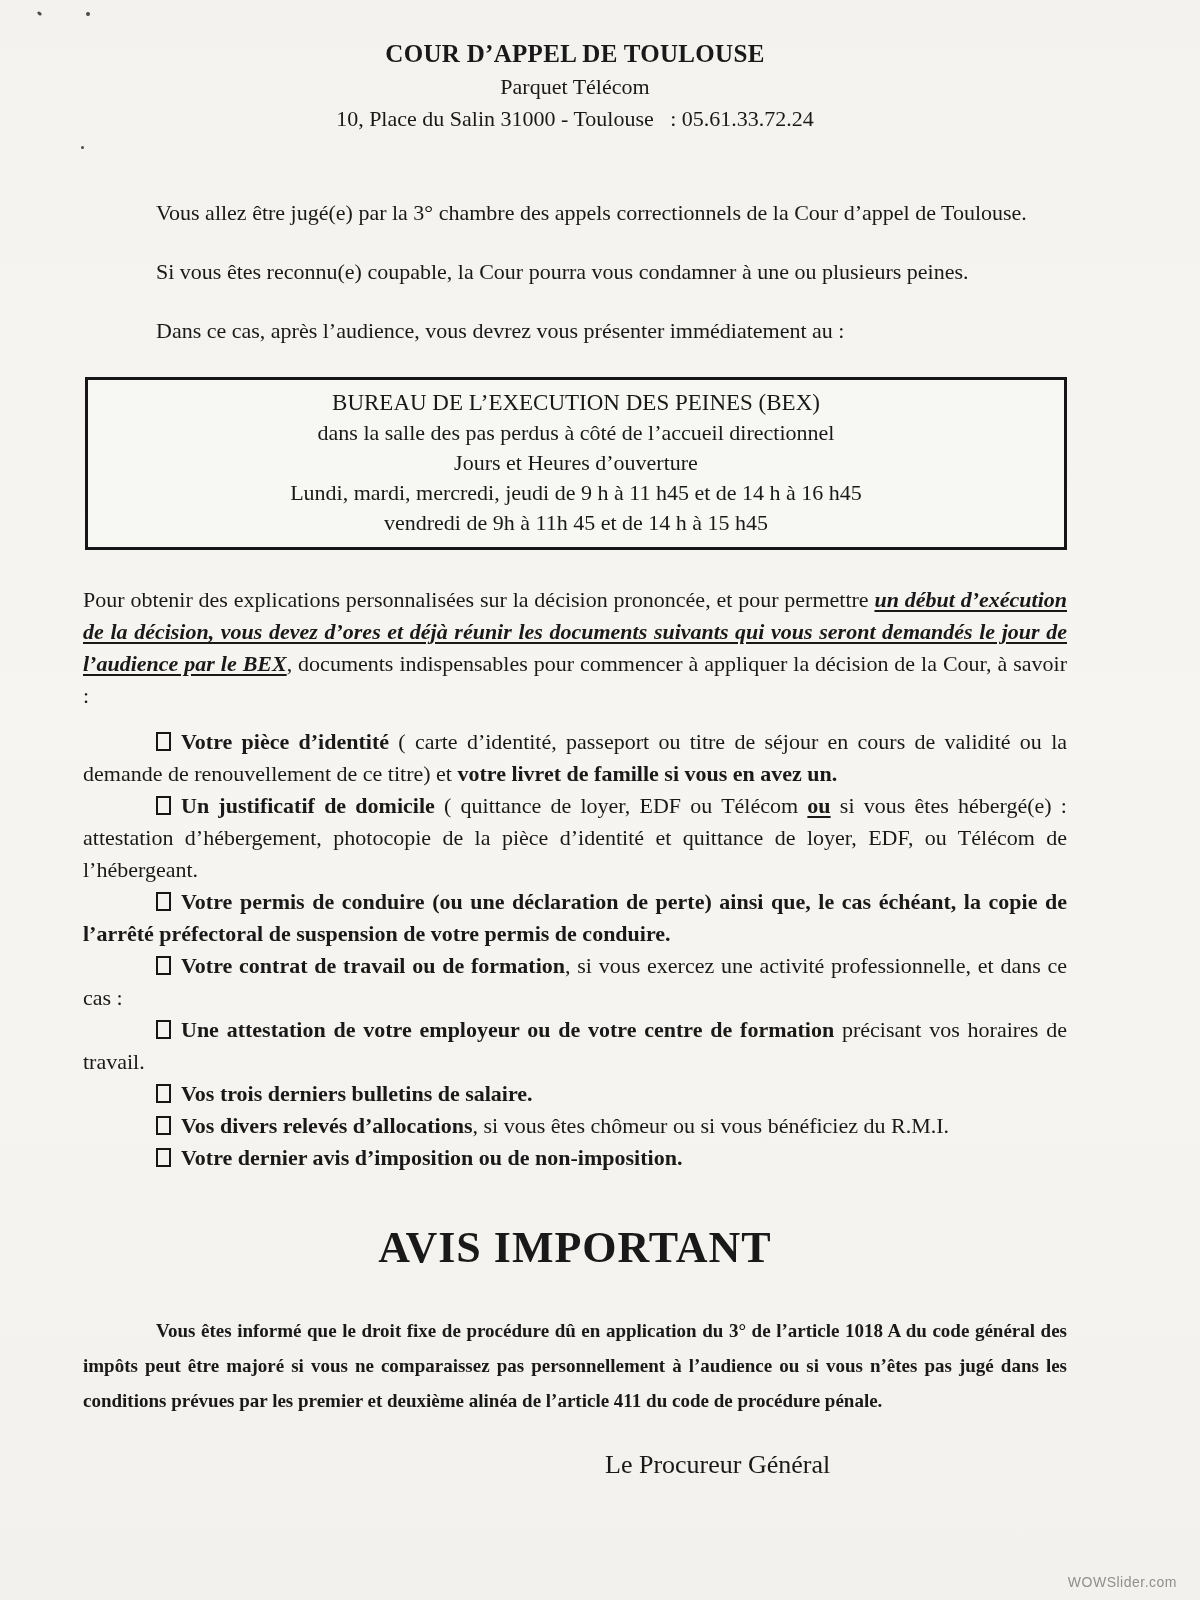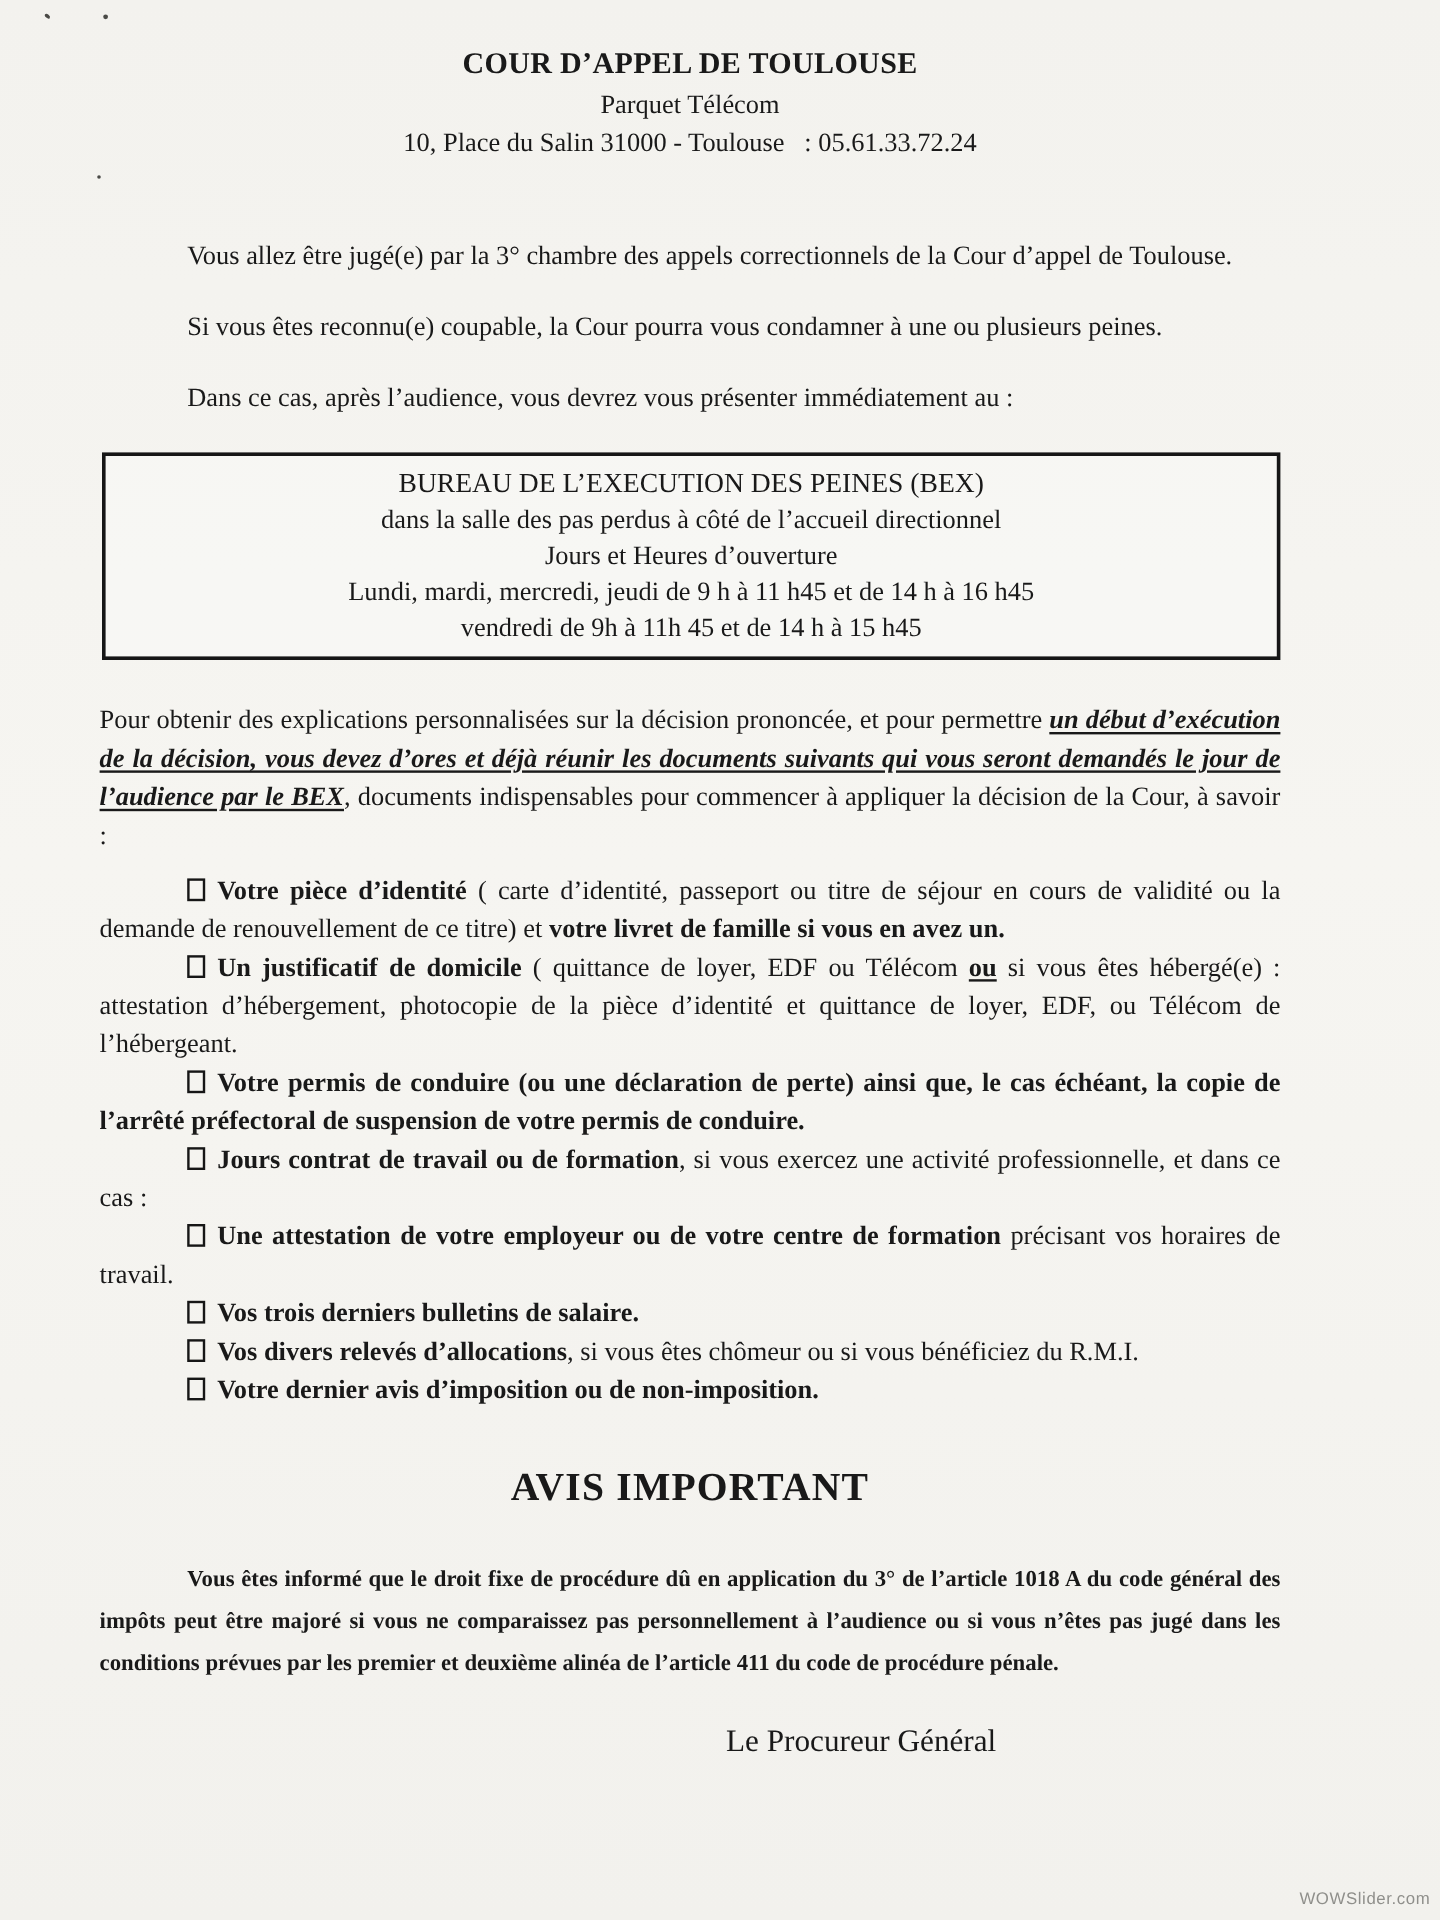--- a/index.html
+++ b/index.html
@@ -45,28 +45,28 @@
   .item .u  { text-decoration: underline; text-underline-offset: 3px; }
   .checkbox {
     display: inline-block;
     width: 15px; height: 19px;
     border: 2px solid #161616;
     margin-right: 10px;
     vertical-align: -2px;
     background: transparent;
   }
 
-  .avis { font-size: 33px; font-weight: bold; text-align: center; letter-spacing: 1px; margin: 48px 0 0; }
+  .avis { font-size: 44px; font-weight: bold; text-align: center; letter-spacing: 1px; margin: 48px 0 0; }
 
   .p-final { font-size: 19px; font-weight: bold; line-height: 35px; text-align: justify; text-indent: 73px; margin: 40px 0 0; }
 
   .signature { font-size: 26px; margin-top: 32px; padding-left: 522px; }
 
   .watermark {
-    position: absolute; right: 8px; bottom: 10px;
+    position: absolute; right: 23px; bottom: 10px;
     font-family: "Liberation Sans", sans-serif;
     font-size: 14px; color: #8f8f8b; letter-spacing: 0.5px;
   }
 
   .speck { position: absolute; background: #4a4a46; border-radius: 50%; }
   .s1 { left: 37px; top: 12px; width: 5px; height: 3px; transform: rotate(40deg); }
   .s2 { left: 86px; top: 12px; width: 4px; height: 4px; }
   .s3 { left: 81px; top: 146px; width: 3px; height: 3px; }
 </style>
 </head>
@@ -96,21 +96,21 @@
       <div class="bex-line">Lundi, mardi, mercredi, jeudi de 9 h à 11 h45 et de 14 h à 16 h45</div>
       <div class="bex-line">vendredi de 9h à 11h 45 et de 14 h à 15 h45</div>
     </div>
 
     <p class="p-explain"><span>Pour obtenir des explications personnalisées sur la décision prononcée, et pour permettre </span><span class="emph">un début d’exécution de la décision, vous devez d’ores et déjà réunir les documents suivants qui vous seront demandés le jour de l’audience par le BEX</span><span>, documents indispensables pour commencer à appliquer la décision de la Cour, à savoir :</span></p>
 
     <div class="checklist">
         <p class="item"><span class="checkbox"></span><span class="b">Votre pièce d’identité</span><span> ( carte d’identité, passeport ou titre de séjour en cours de validité ou la demande de renouvellement de ce titre) et </span><span class="b">votre livret de famille si vous en avez un.</span></p>
         <p class="item"><span class="checkbox"></span><span class="b">Un justificatif de domicile</span><span> ( quittance de loyer, EDF ou Télécom </span><span class="b u">ou</span><span> si vous êtes hébergé(e) : attestation d’hébergement, photocopie de la pièce d’identité et quittance de loyer, EDF, ou Télécom de l’hébergeant.</span></p>
         <p class="item"><span class="checkbox"></span><span class="b">Votre permis de conduire (ou une déclaration de perte) ainsi que, le cas échéant, la copie de l’arrêté préfectoral de suspension de votre permis de conduire.</span></p>
-        <p class="item"><span class="checkbox"></span><span class="b">Jours contrat de travail ou de formation</span><span>, si vous exercez une activité professionnelle, et dans ce cas :</span></p>
+        <p class="item"><span class="checkbox"></span><span class="b">Votre contrat de travail ou de formation</span><span>, si vous exercez une activité professionnelle, et dans ce cas :</span></p>
         <p class="item"><span class="checkbox"></span><span class="b">Une attestation de votre employeur ou de votre centre de formation</span><span> précisant vos horaires de travail.</span></p>
         <p class="item"><span class="checkbox"></span><span class="b">Vos trois derniers bulletins de salaire.</span></p>
         <p class="item"><span class="checkbox"></span><span class="b">Vos divers relevés d’allocations</span><span>, si vous êtes chômeur ou si vous bénéficiez du R.M.I.</span></p>
         <p class="item"><span class="checkbox"></span><span class="b">Votre dernier avis d’imposition ou de non-imposition.</span></p>
       </div>
 
     <h1 class="avis">AVIS IMPORTANT</h1>
 
     <p class="p-final">Vous êtes informé que le droit fixe de procédure dû en application du 3° de l’article 1018 A du code général des impôts peut être majoré si vous ne comparaissez pas personnellement à l’audience ou si vous n’êtes pas jugé dans les conditions prévues par les premier et deuxième alinéa de l’article 411 du code de procédure pénale.</p>
 

